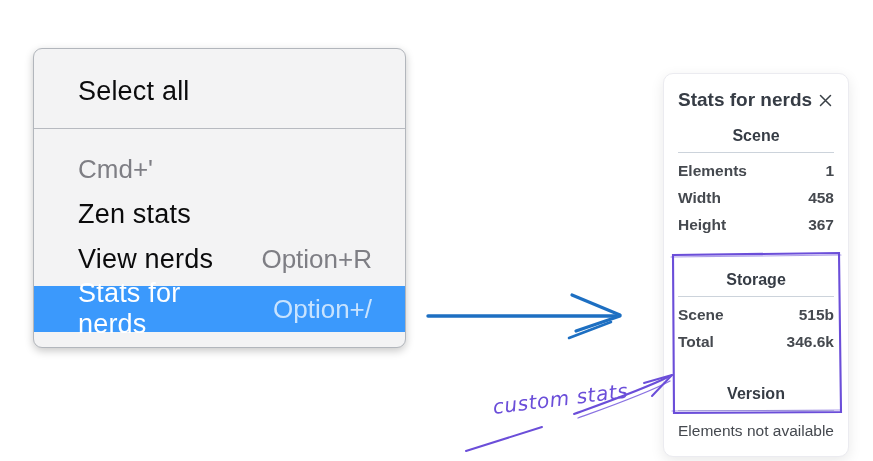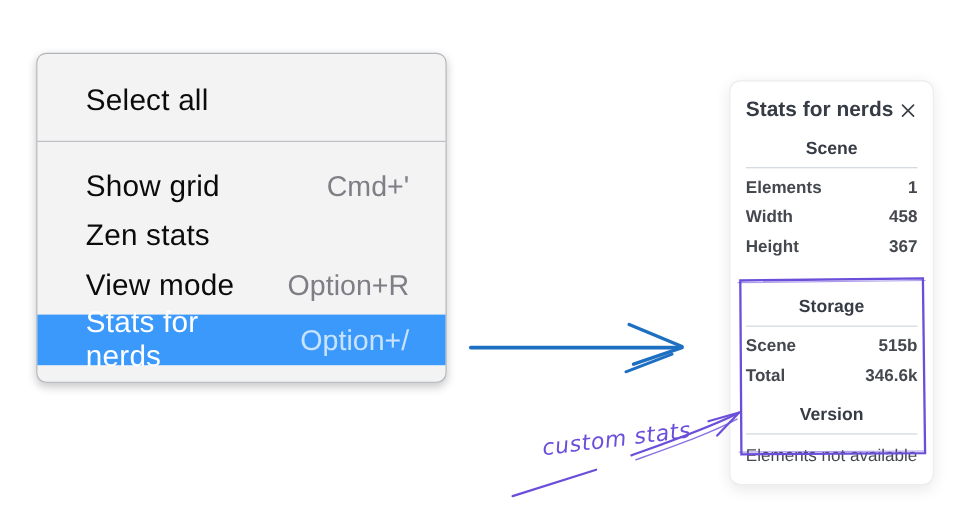--- a/index.html
+++ b/index.html
@@ -38,21 +38,21 @@
   }
   .panel-header { display:flex; align-items:center; justify-content:space-between; }
   .panel-title { font-size:19px; font-weight:bold; color:#363c45; }
   .close-btn { width:18px; height:18px; display:flex; align-items:center; justify-content:center; cursor:pointer; }
   .stat-section h3 {
     text-align:center; font-size:16px; font-weight:bold; color:#363c45;
     padding-bottom:7px; border-bottom:1px solid #ccd3db;
   }
   .sec-scene h3 { margin-top:16px; }
   .sec-storage h3 { margin-top:33px; }
-  .sec-version h3 { margin-top:14px; }
+  .sec-version h3 { margin-top:30px; }
   .stat-row {
     display:flex; justify-content:space-between;
     font-size:15.5px; color:#45494f; line-height:27px;font-weight:bold;
   }
   .stat-rows { margin-top:4px; }
   .version-note { font-size:15.5px; color:#45494f; margin-top:9px; line-height:22px; }
 
   
   .overlay { position:absolute; left:0; top:0; width:873px; height:461px; pointer-events:none; }
   .annotation-text {
@@ -70,28 +70,27 @@
 
   <div class="menu">
     <div class="menu-section">
       <div class="menu-item first">
         <span class="mi-label">Select all</span>
       </div>
     </div>
     <div class="menu-divider"></div>
     <div class="menu-section menu-section2">
       <div class="menu-item">
-        <span class="mi-label">Show grid</span>
         <span class="mi-shortcut">Cmd+'</span>
       </div>
       <div class="menu-item">
         <span class="mi-label">Zen stats</span>
       </div>
       <div class="menu-item">
-        <span class="mi-label">View mode</span>
+        <span class="mi-label">View nerds</span>
         <span class="mi-shortcut">Option+R</span>
       </div>
       <div class="menu-item highlighted">
         <span class="mi-label">Stats for nerds</span>
         <span class="mi-shortcut">Option+/</span>
       </div>
     </div>
   </div>
 
   <div class="panel">

